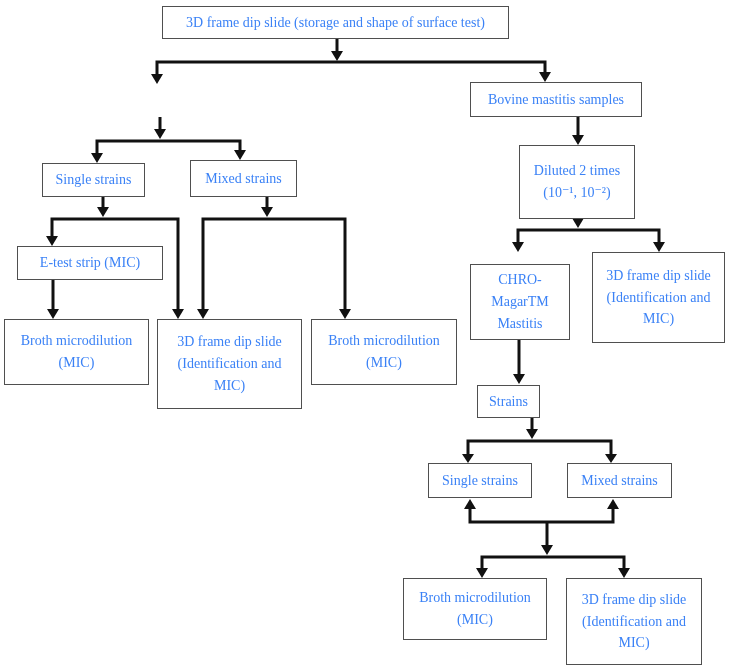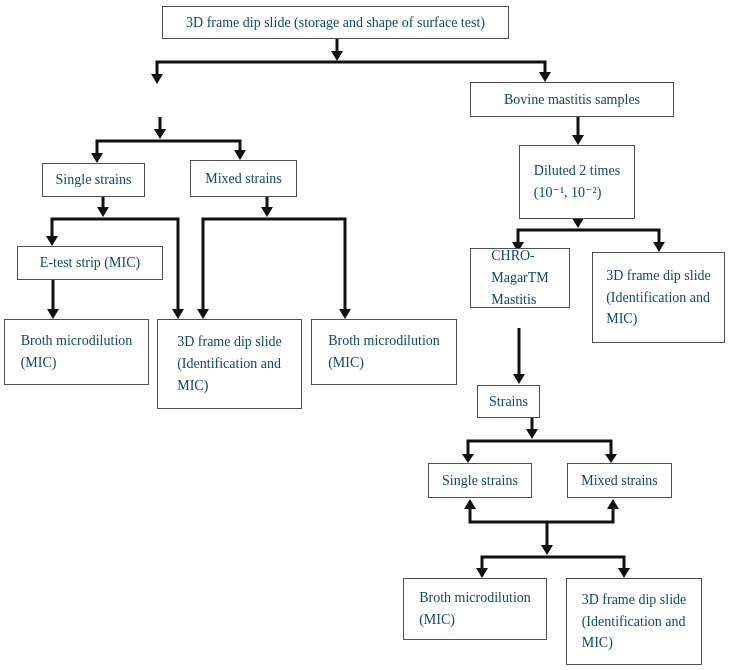--- a/index.html
+++ b/index.html
@@ -28,24 +28,25 @@
   }
   .node {
     position: absolute;
     z-index: 2;
     box-sizing: border-box;
     background: #ffffff;
     border: 1px solid #4f4f4f;
     display: flex;
     align-items: center;
     justify-content: center;
+    text-align: center;
     white-space: pre-line;
     font-size: 14px;
     line-height: 1.55;
-    color: #0c4a6e;
+    color: #3b82f6;
     padding: 1px 3px;
   }
 </style>
 </head>
 <body>
 
 <div id="canvas">
 
   <svg id="connectors" viewBox="0 0 733 670" xmlns="http://www.w3.org/2000/svg">
 
@@ -120,42 +121,42 @@
       <polygon points="541,545 553,545 547,555"></polygon>
       <path d="M482 569 V557 H624 V569"></path>
       <polygon points="476,568 488,568 482,578"></polygon>
       <polygon points="618,568 630,568 624,578"></polygon>
     </g>
   </svg>
 
   <div class="node" style="left:162px;top:6px;width:347px;height:33px">3D frame dip slide (storage and shape of surface test)</div>
 
 
-  <div class="node" style="left:470px;top:82px;width:204px;height:35px">Bovine mastitis samples</div>
+  <div class="node" style="left:470px;top:82px;width:172px;height:35px">Bovine mastitis samples</div>
 
   <div class="node" style="left:42px;top:163px;width:103px;height:34px">Single strains</div>
 
   <div class="node" style="left:190px;top:160px;width:107px;height:37px">Mixed strains</div>
 
   <div class="node" style="left:17px;top:246px;width:146px;height:34px">E-test strip (MIC)</div>
 
   <div class="node" style="left:4px;top:319px;width:145px;height:66px">Broth microdilution
 (MIC)</div>
 
   <div class="node" style="left:157px;top:319px;width:145px;height:90px">3D frame dip slide
 (Identification and
 MIC)</div>
 
   <div class="node" style="left:311px;top:319px;width:146px;height:66px">Broth microdilution
 (MIC)</div>
 
   <div class="node" style="left:519px;top:145px;width:116px;height:74px">Diluted 2 times
 (10⁻¹, 10⁻²)</div>
 
-  <div class="node" style="left:470px;top:248px;width:100px;height:60px">CHRO-
+  <div class="node" style="left:470px;top:264px;width:100px;height:76px">CHRO-
 MagarTM
 Mastitis</div>
 
   <div class="node" style="left:592px;top:252px;width:133px;height:91px">3D frame dip slide
 (Identification and
 MIC)</div>
 
   <div class="node" style="left:477px;top:385px;width:63px;height:33px">Strains</div>
 
   <div class="node" style="left:428px;top:463px;width:104px;height:35px">Single strains</div>

